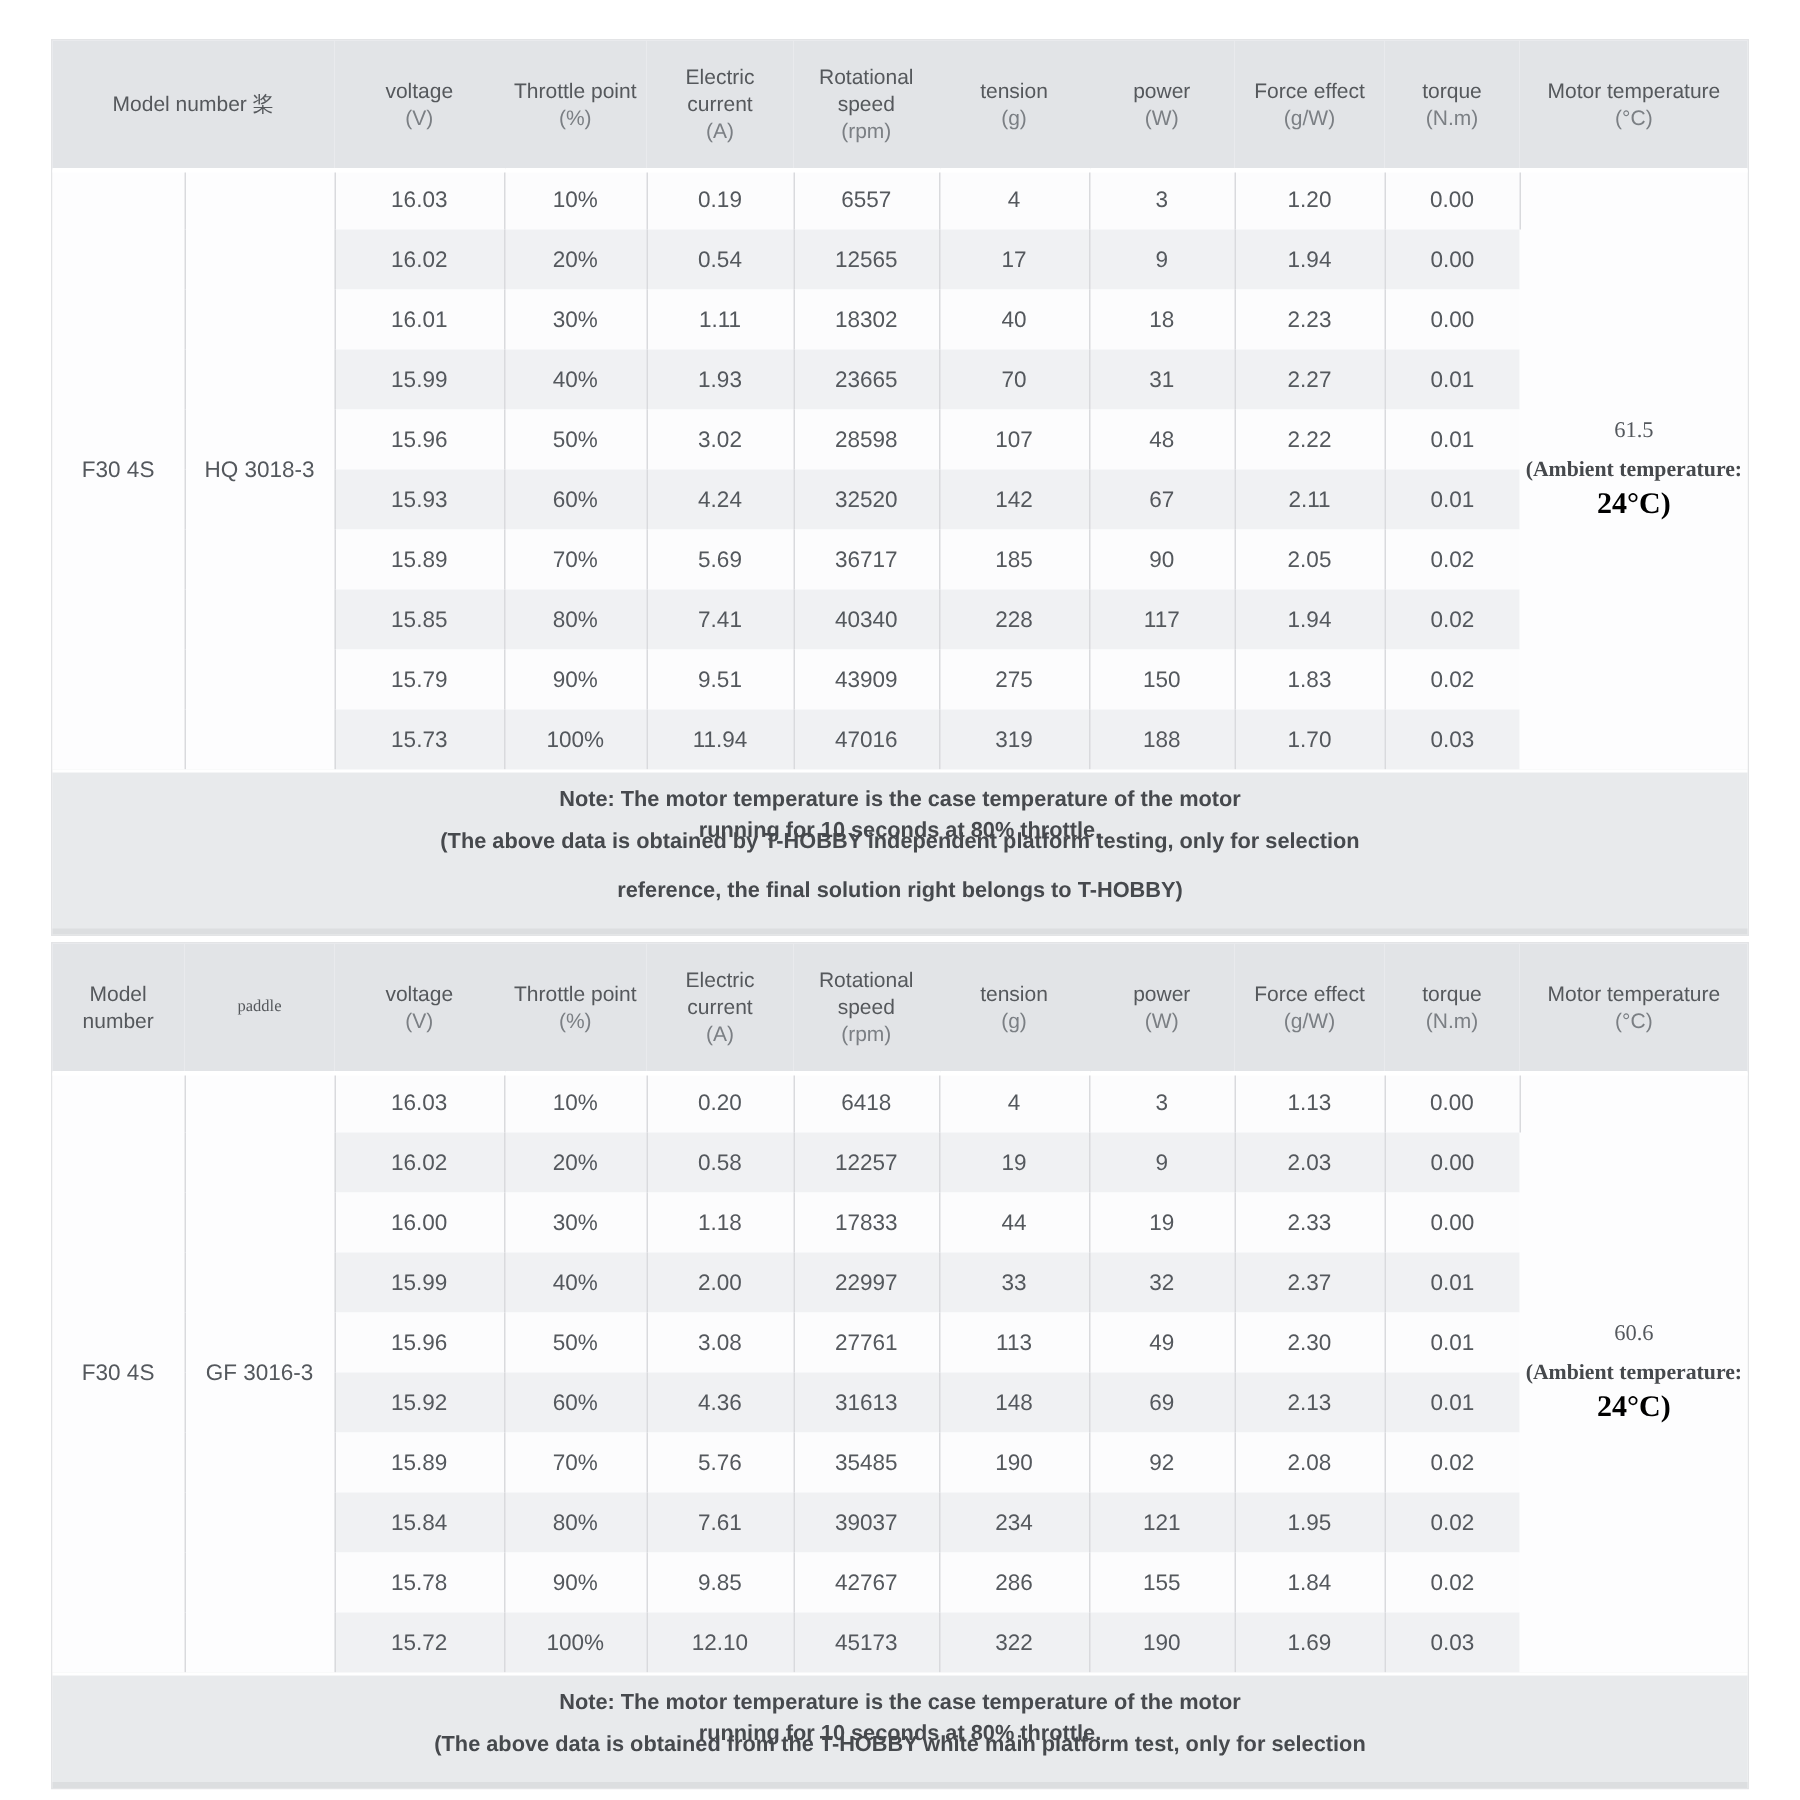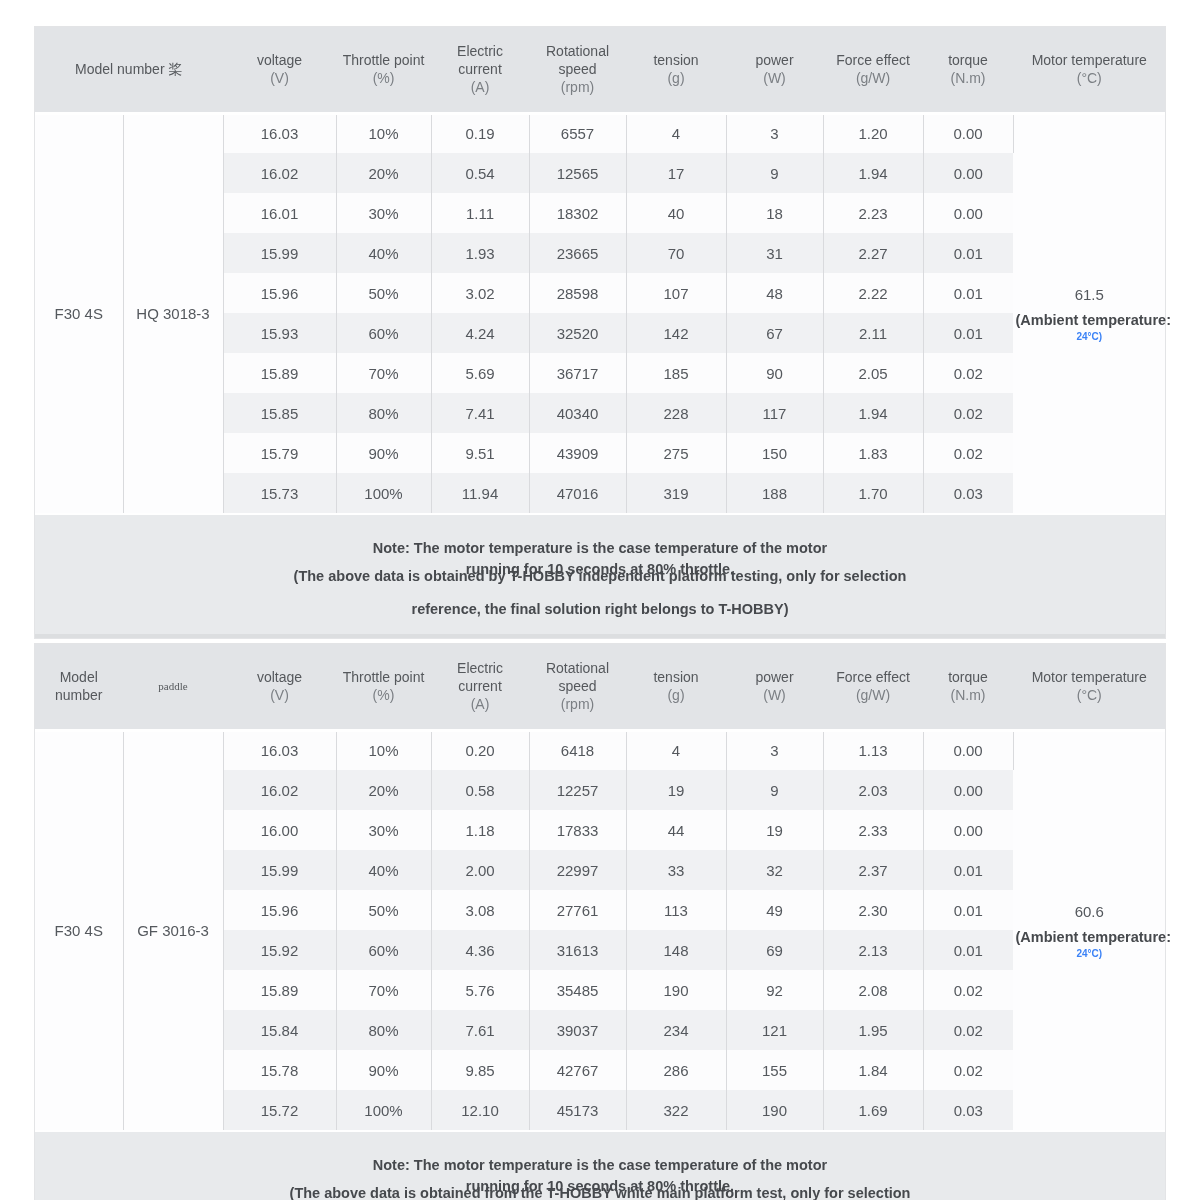--- a/index.html
+++ b/index.html
@@ -43,30 +43,30 @@
     text-align:center;
     font-size:15px;
     background:var(--row);
     padding:0 2px;
   }
   tbody td, thead th{border-right:1px solid var(--border);}
   tbody td:last-child, thead th:last-child{border-right:none;}
   thead th{border-right-color:transparent;}
   tr.stripe td.data-cell{background:var(--stripe);}
   .model-cell,.paddle-cell,.temp-cell{background:#fdfdfe;}
-  .temp-cell{vertical-align:middle;}
+  .temp-cell{vertical-align:middle;font-family:Liberation Serif, serif;}
   .temp-val{font-size:15px;margin-bottom:9px;}
   .ambient{font-weight:bold;white-space:nowrap;font-size:14.5px;color:#46494d;}
-  .ambient2{font-weight:bold;font-size:10px;margin-top:3px;color:#3b82f6;}
+  .ambient2{font-weight:bold;font-size:20px;margin-top:3px;color:#000000;}
   .note{
     background:var(--note-bg);
     border-top:2px solid #fff;
     border-bottom:4px solid #dcdee0;
     text-align:center;
-    padding:23px 30px 14px;
+    padding:8px 30px 14px;
     font-size:14.5px;
     font-weight:bold;
     color:var(--note-text);
     line-height:1.45;
   }
   .n2{margin-top:0;}
   .n3{margin-top:-14px;}
   .n4{margin-top:12px;}
 </style>
 </head>

